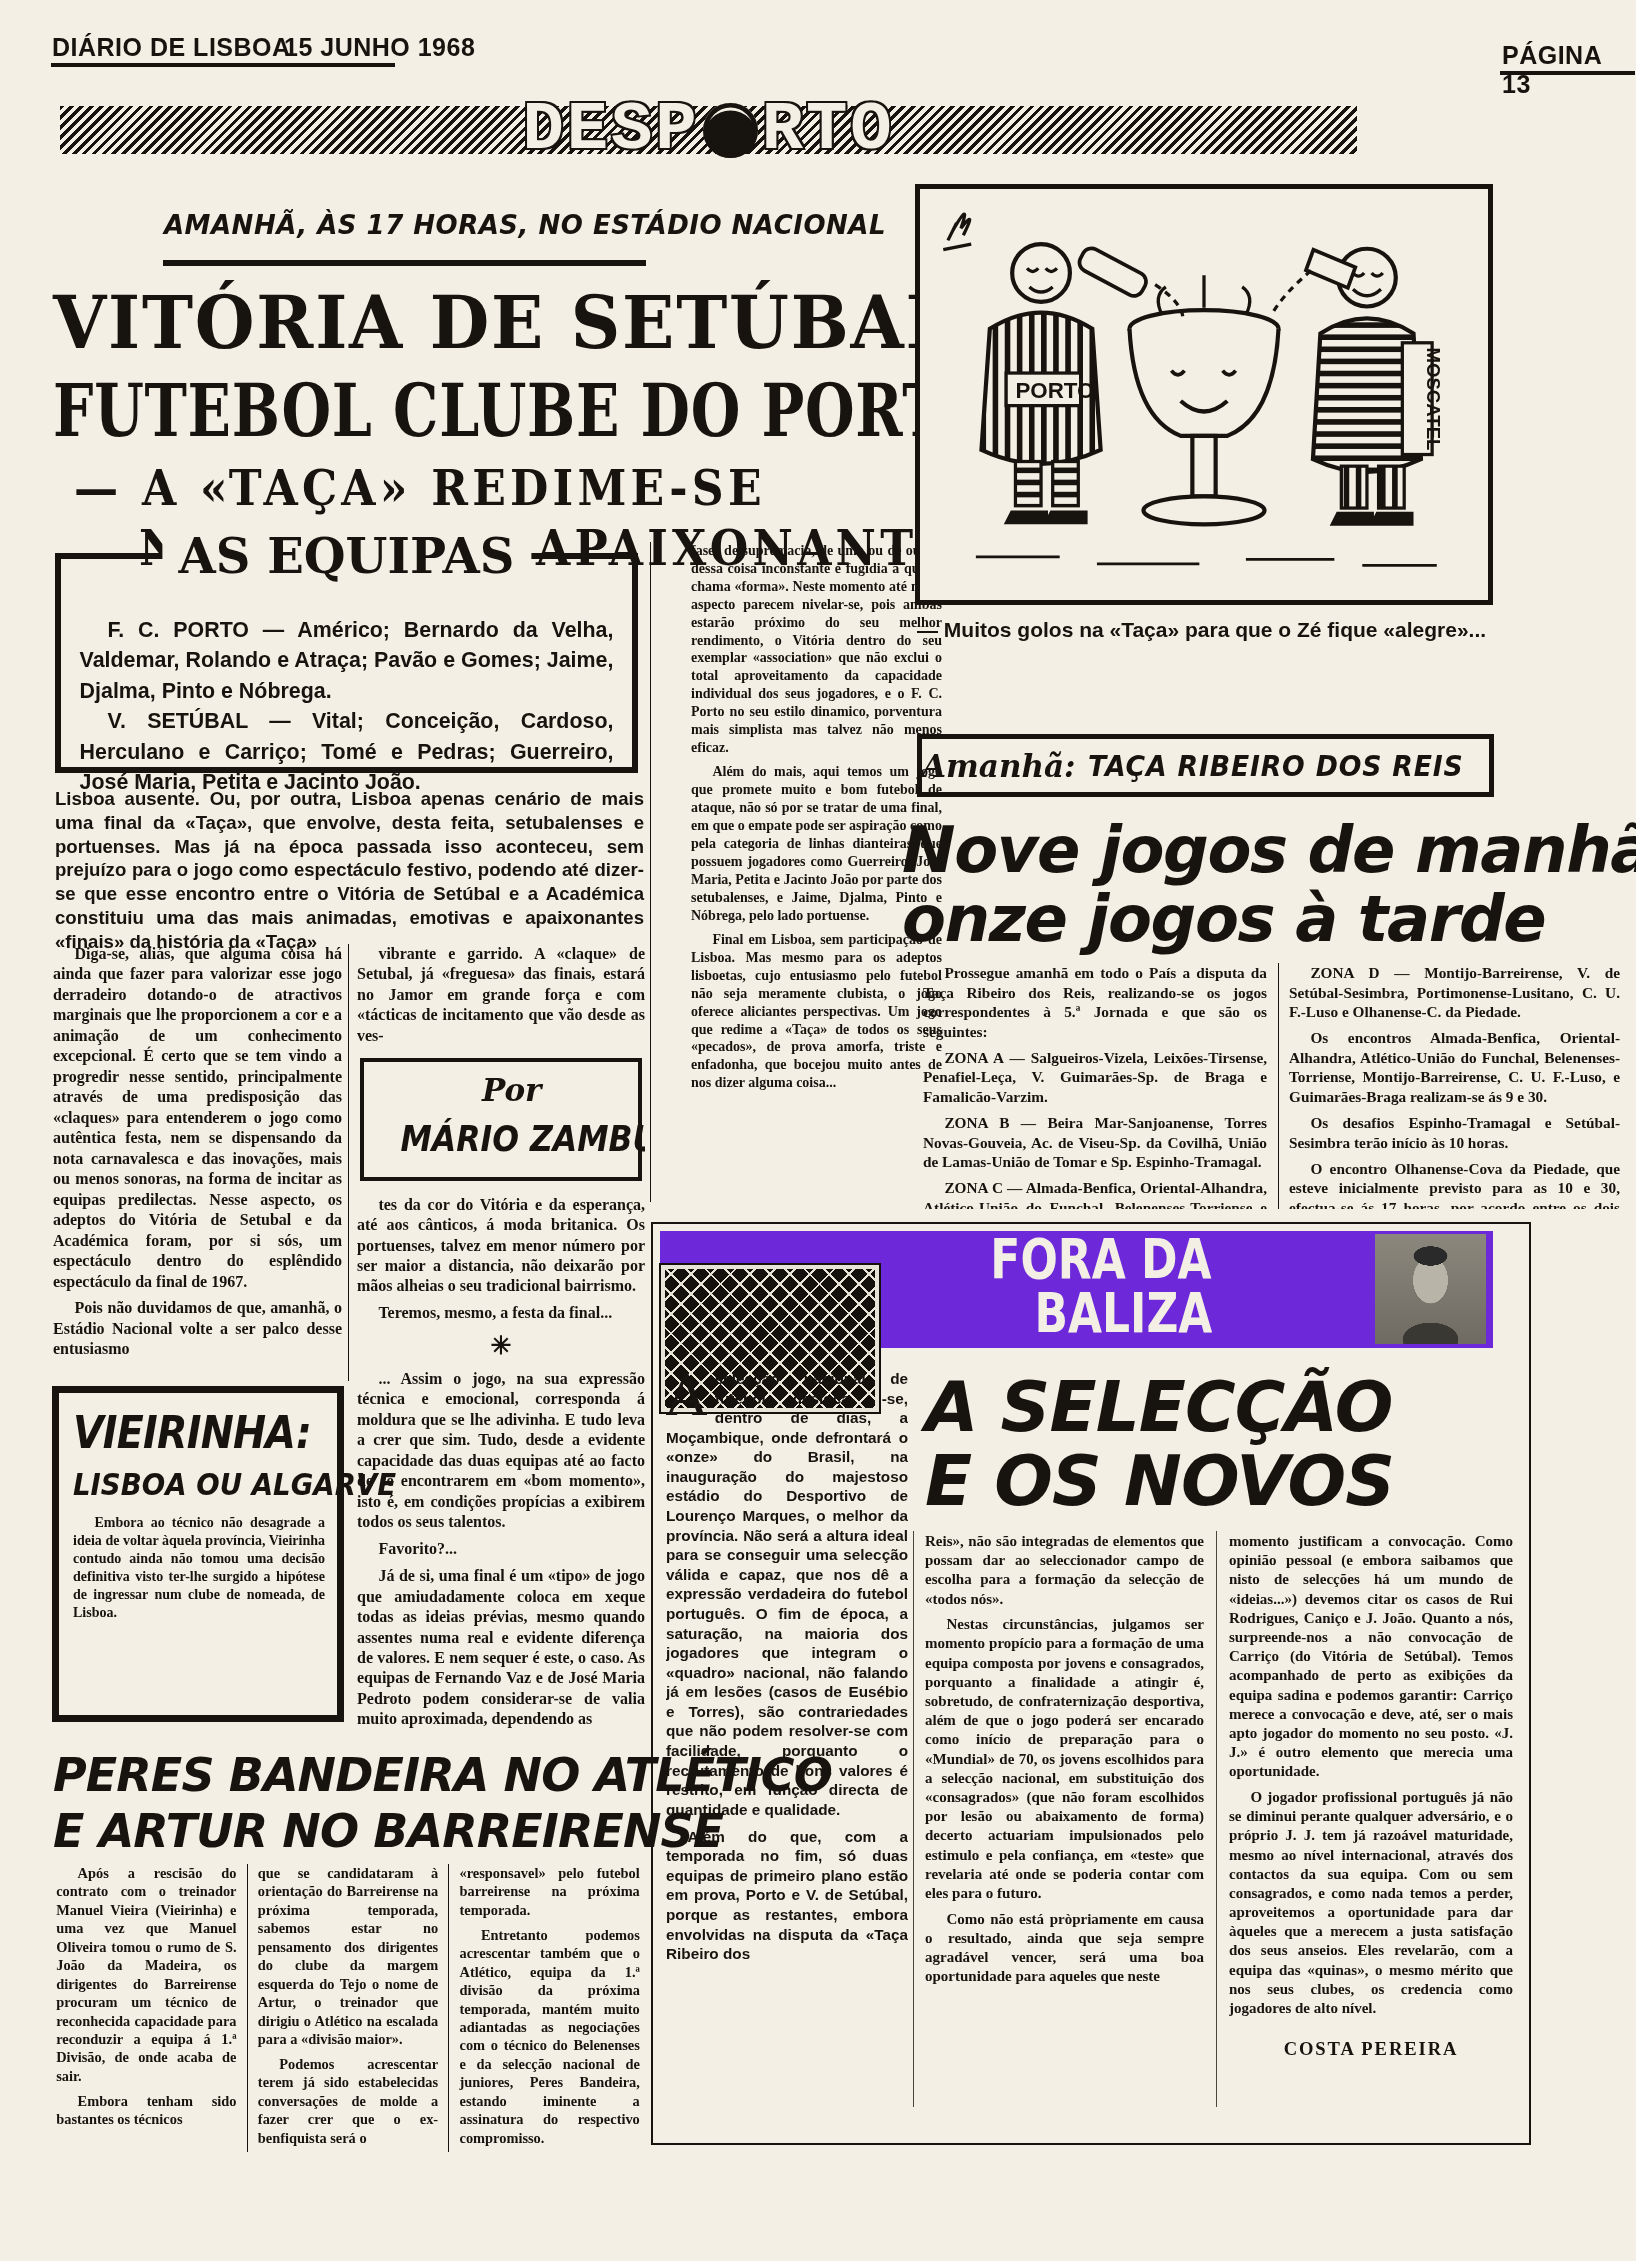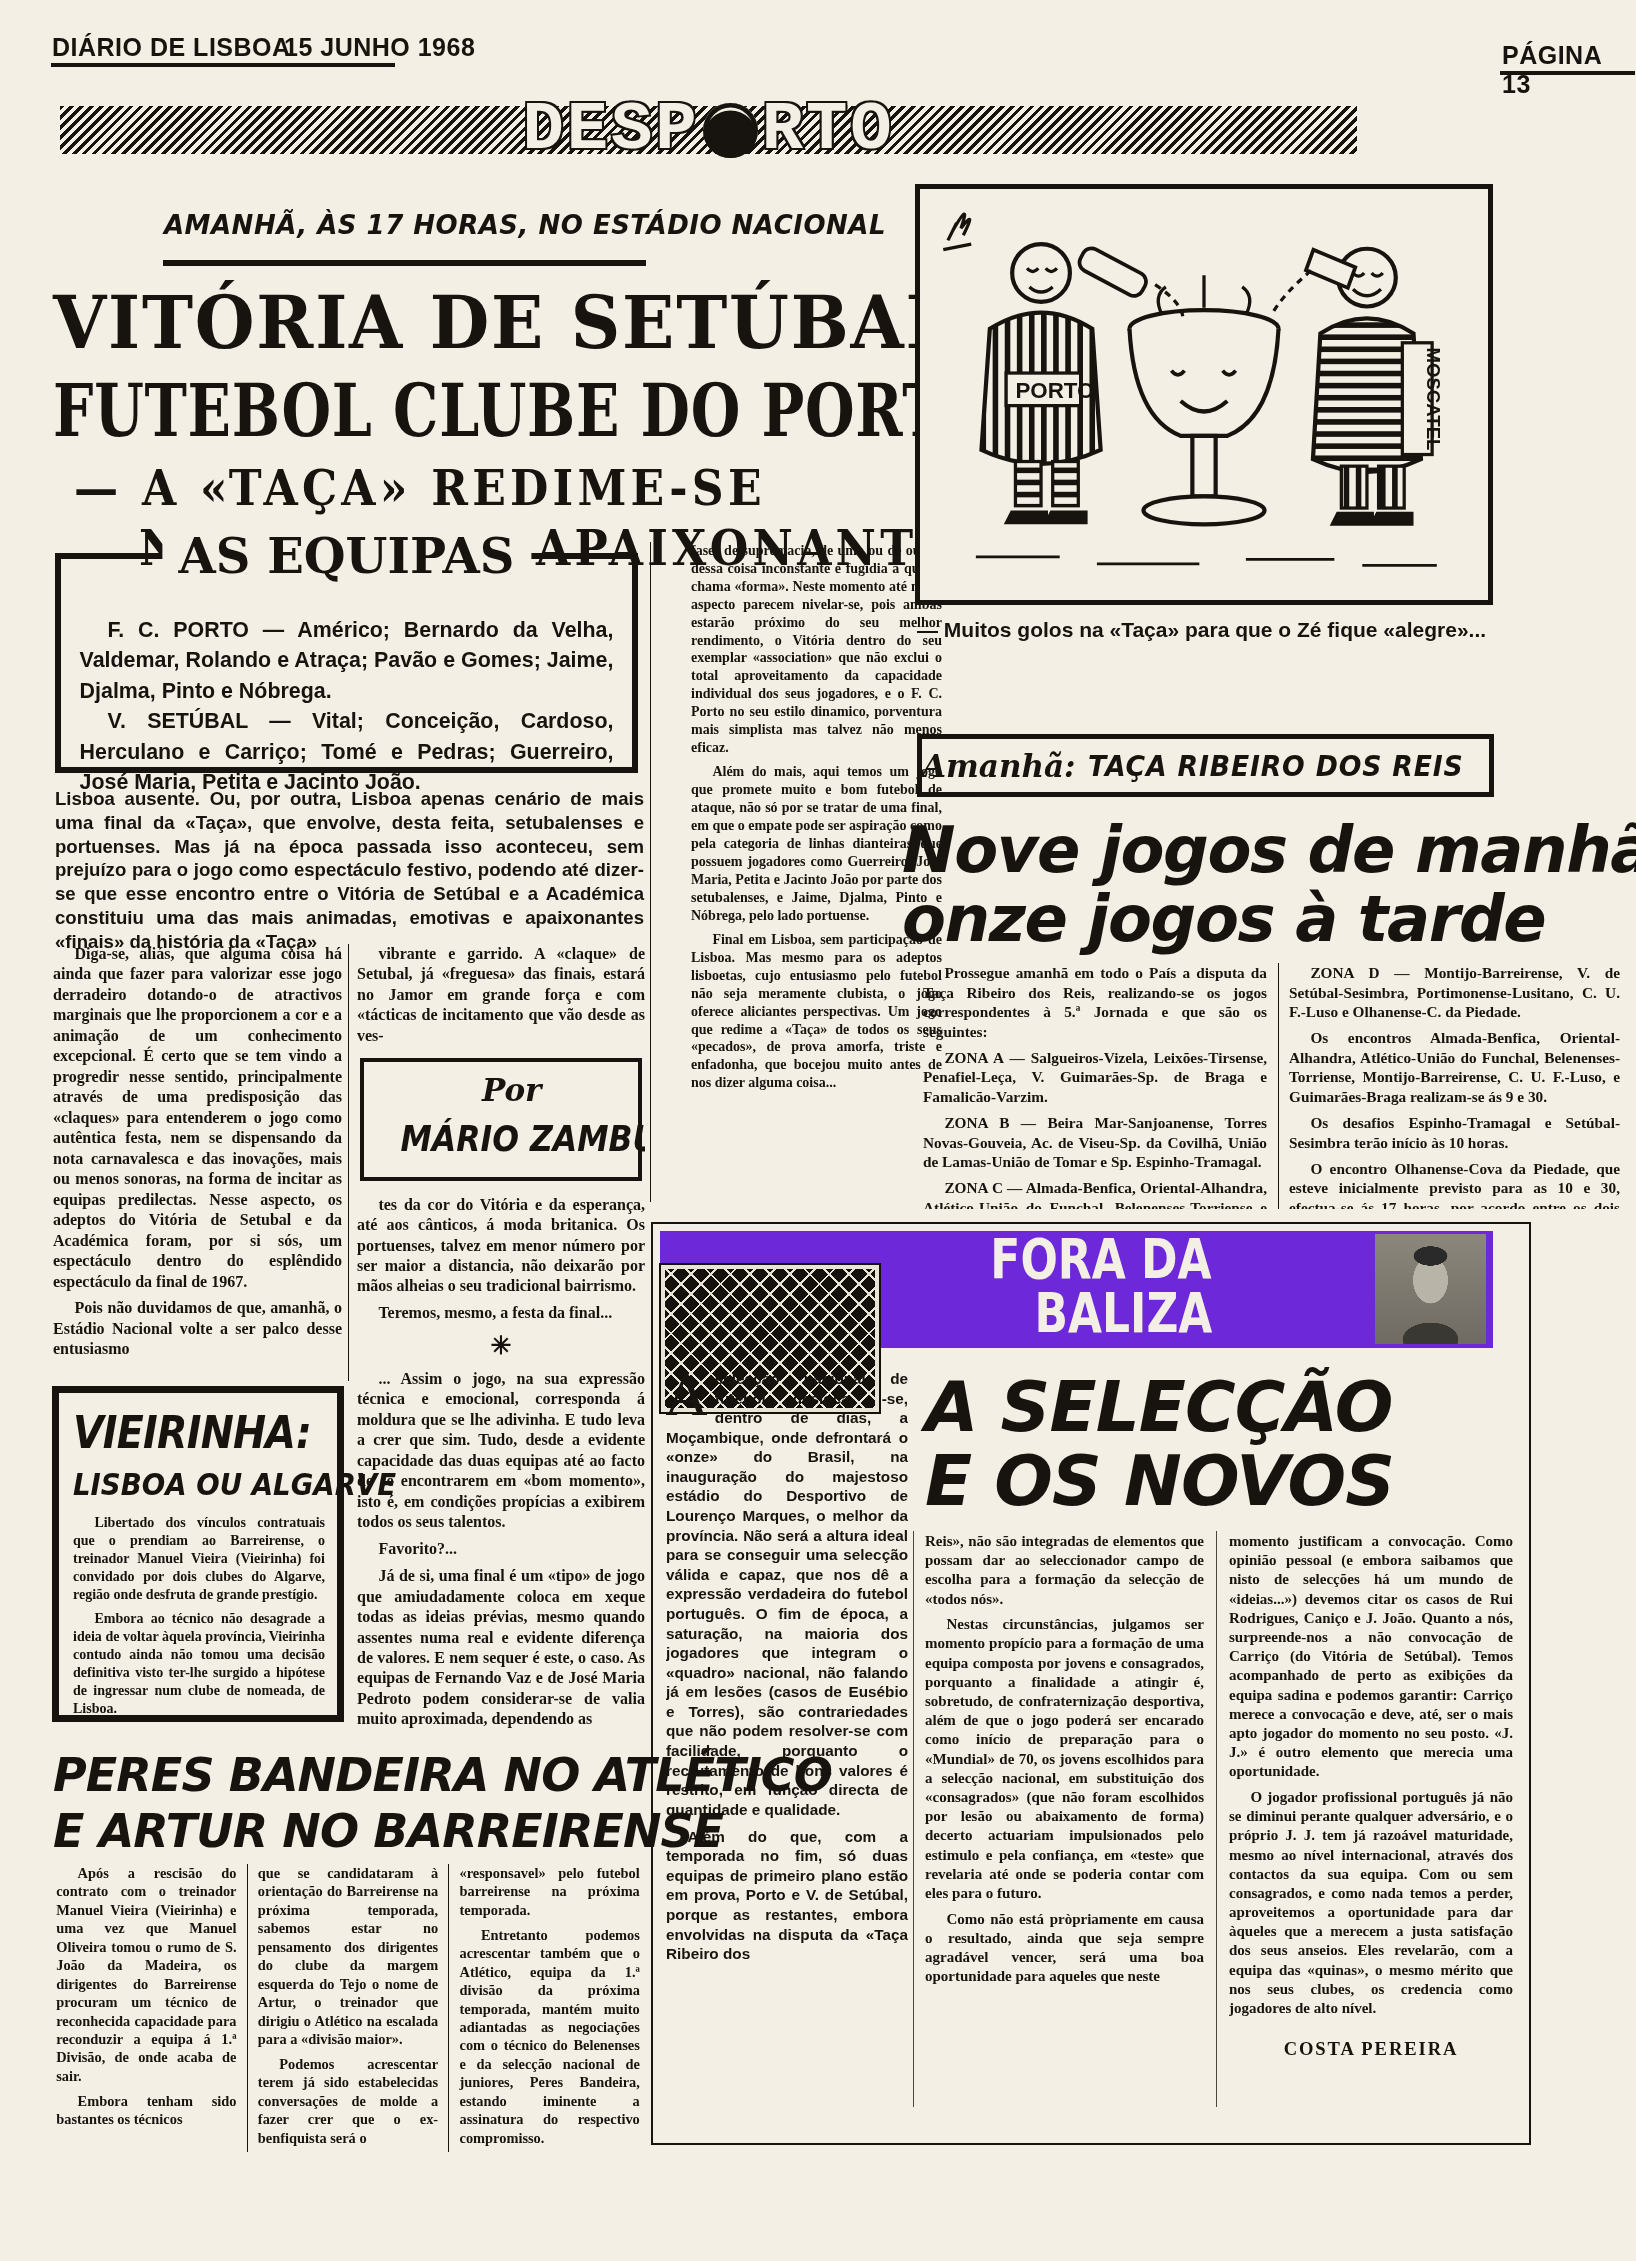--- a/index.html
+++ b/index.html
@@ -226,21 +226,20 @@
     <p>ZONA D — Montijo-Barreirense, V. de Setúbal-Sesimbra, Portimonense-Lusitano, C. U. F.-Luso e Olhanense-C. da Piedade.</p>
     <p>Os encontros Almada-Benfica, Oriental-Alhandra, Atlético-União do Funchal, Belenenses-Torriense, Montijo-Barreirense, C. U. F.-Luso, e Guimarães-Braga realizam-se ás 9 e 30.</p>
     <p>Os desafios Espinho-Tramagal e Setúbal-Sesimbra terão início às 10 horas.</p>
     <p>O encontro Olhanense-Cova da Piedade, que esteve inicialmente previsto para as 10 e 30, efectua-se ás 17 horas, por acordo entre os dois clubes.</p>
   </div>
 
   <div class="vbox">
     <h3>VIEIRINHA:</h3>
     <h4>LISBOA OU ALGARVE</h4>
     <div class="serifcol">
-      <p>Libertado dos vínculos contratuais que o prendiam ao Barreirense, o treinador Manuel Vieira (Vieirinha) foi convidado por dois clubes do Algarve, região onde desfruta de grande prestígio.</p>
       <p>Embora ao técnico não desagrade a ideia de voltar àquela província, Vieirinha contudo ainda não tomou uma decisão definitiva visto ter-lhe surgido a hipótese de ingressar num clube de nomeada, de Lisboa.</p>
     </div>
   </div>
 
   <div class="abs peres-h" style="left:53px;top:1752px;">PERES BANDEIRA NO ATLÉTICO</div>
   <div class="abs peres-h" style="left:53px;top:1808px;">E ARTUR NO BARREIRENSE</div>
   <div class="abs threecol" style="left:46px;top:1864px;width:604px;height:288px;overflow:hidden;">
     <div class="c serifcol" style="font-size:14.4px;">
       <p>Após a rescisão do contrato com o treinador Manuel Vieira (Vieirinha) e uma vez que Manuel Oliveira tomou o rumo de S. João da Madeira, os dirigentes do Barreirense procuram um técnico de reconhecida capacidade para reconduzir a equipa á 1.ª Divisão, de onde acaba de sair.</p>
       <p>Embora tenham sido bastantes os técnicos</p>

